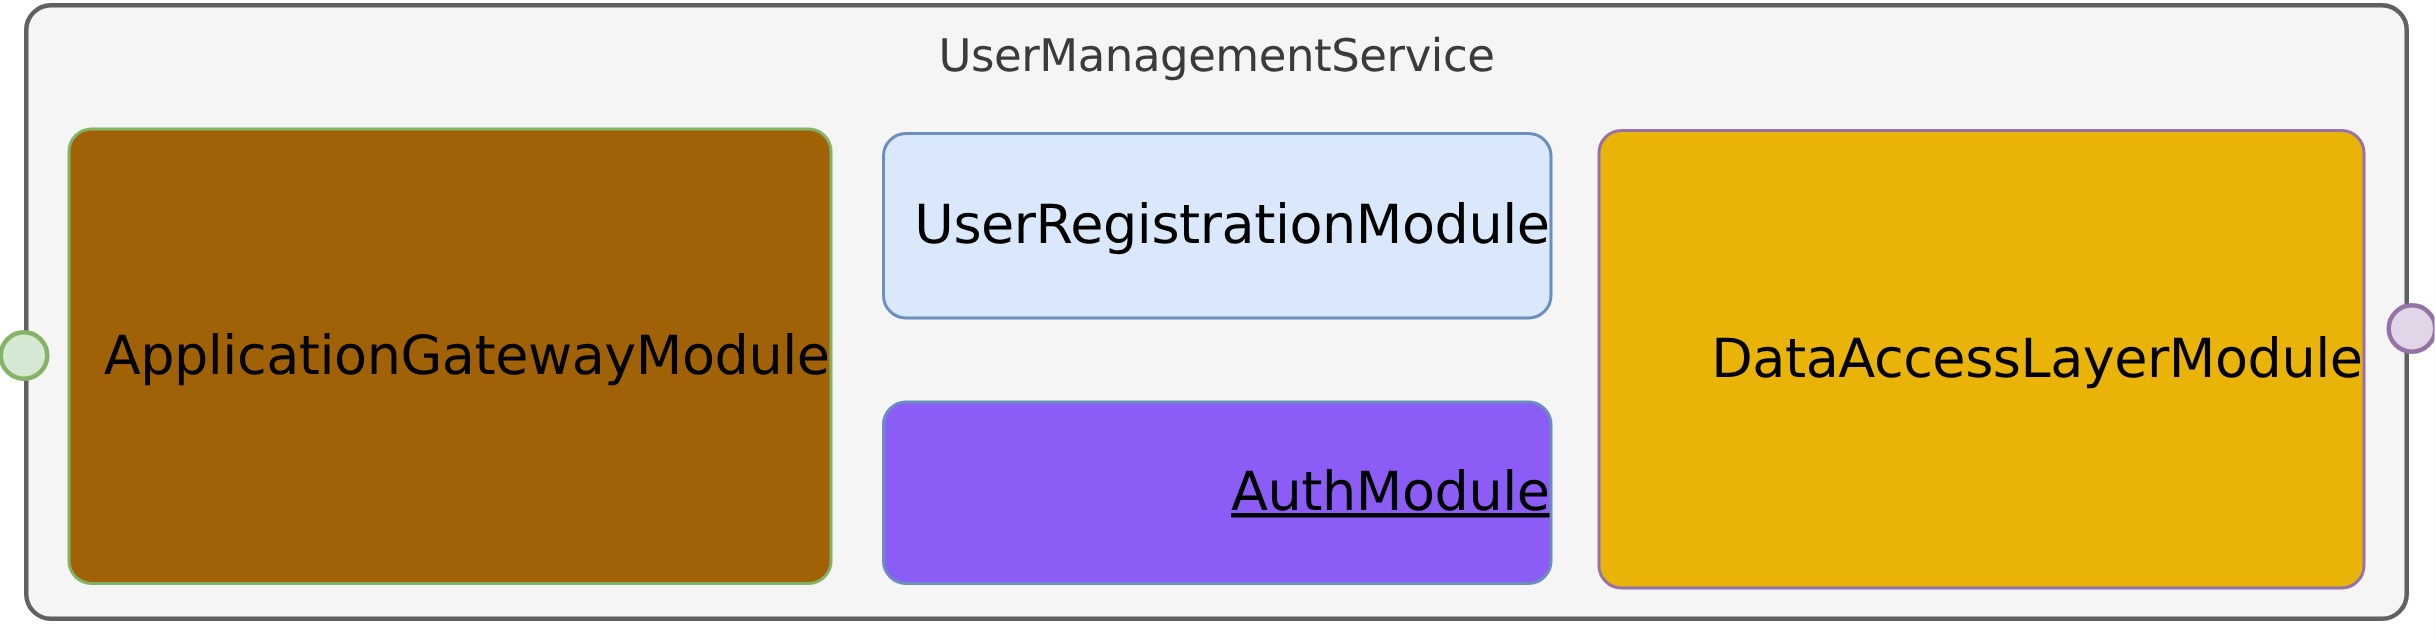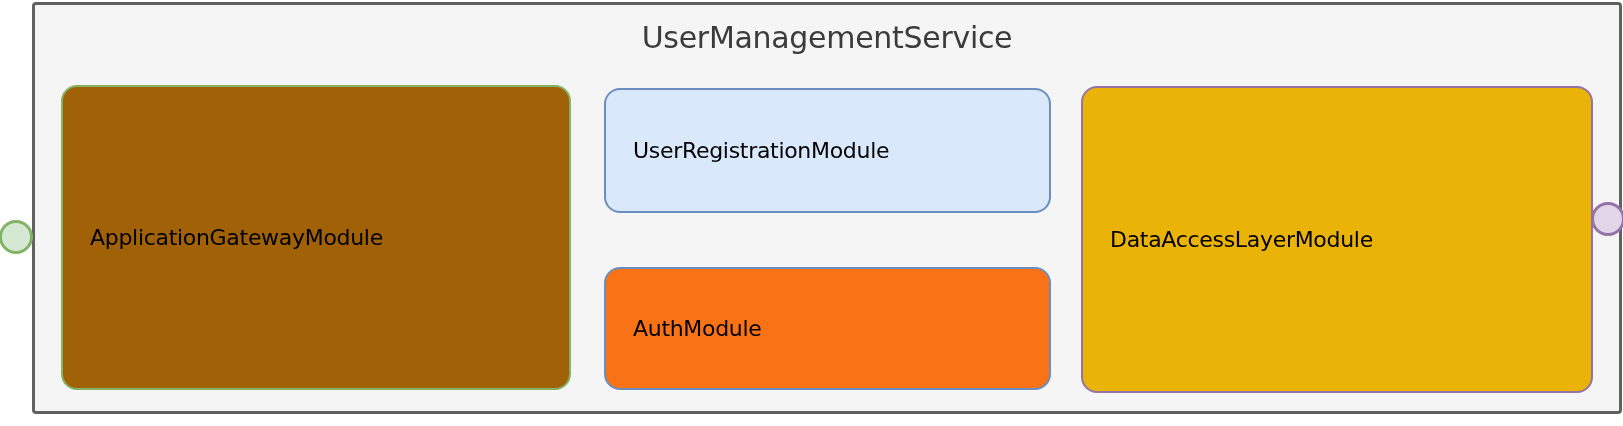--- a/index.html
+++ b/index.html
@@ -13,27 +13,27 @@
     position: relative;
     overflow: hidden;
     font-family: "DejaVu Sans", "Liberation Sans", sans-serif;
   }
   .diagram {
     position: absolute;
     inset: 0;
   }
   .container-box {
     position: absolute;
-    left: 32px;
+    left: 16px;
     top: 2px;
     width: 1590px;
     height: 412px;
     box-sizing: border-box;
     border: 3px solid #616161;
-    border-radius: 4px;
+    border-radius: 18px;
     background: #f5f5f5;
   }
   .container-title {
     position: absolute;
     left: 0;
     right: 0;
     top: 10px;
     height: 44px;
     display: flex;
     align-items: center;
@@ -43,22 +43,22 @@
     letter-spacing: -0.3px;
     white-space: nowrap;
   }
   .module {
     position: absolute;
     box-sizing: border-box;
     border: 2px solid;
     border-radius: 16px;
     display: flex;
     align-items: center;
-    justify-content: flex-start;
-    font-size: 22px;
+    justify-content: flex-end;
+    font-size: 36px;
     color: #000000;
     letter-spacing: -0.3px;
     white-space: nowrap;
     padding-left: 27px;
   }
   .module-gateway {
     left: 26px;
     top: 80px;
     width: 510px;
     height: 305px;
@@ -109,21 +109,21 @@
     <div class="container-title" style="color: rgb(59, 59, 59);">UserManagementService</div>
 
     <div class="module module-gateway" style="background-color: #a16207; border-color: rgb(130, 179, 102);">
       <span>ApplicationGatewayModule</span>
     </div>
 
     <div class="module module-registration" style="background-color: rgb(218, 232, 252); border-color: rgb(108, 142, 191);">
       <span>UserRegistrationModule</span>
     </div>
 
-    <div class="module module-auth" style="background-color: #f97316; border-color: rgb(108, 142, 191);">
+    <div class="module module-auth" style="background-color: #8b5cf6; border-color: rgb(108, 142, 191); text-decoration: underline;">
       <span>AuthModule</span>
     </div>
 
     <div class="module module-dal" style="background-color: #eab308; border-color: rgb(150, 115, 166);">
       <span>DataAccessLayerModule</span>
     </div>
 
   </div>
 
   <div class="port port-left" style="background-color: rgb(213, 232, 212); border-color: rgb(130, 179, 102);"></div>

